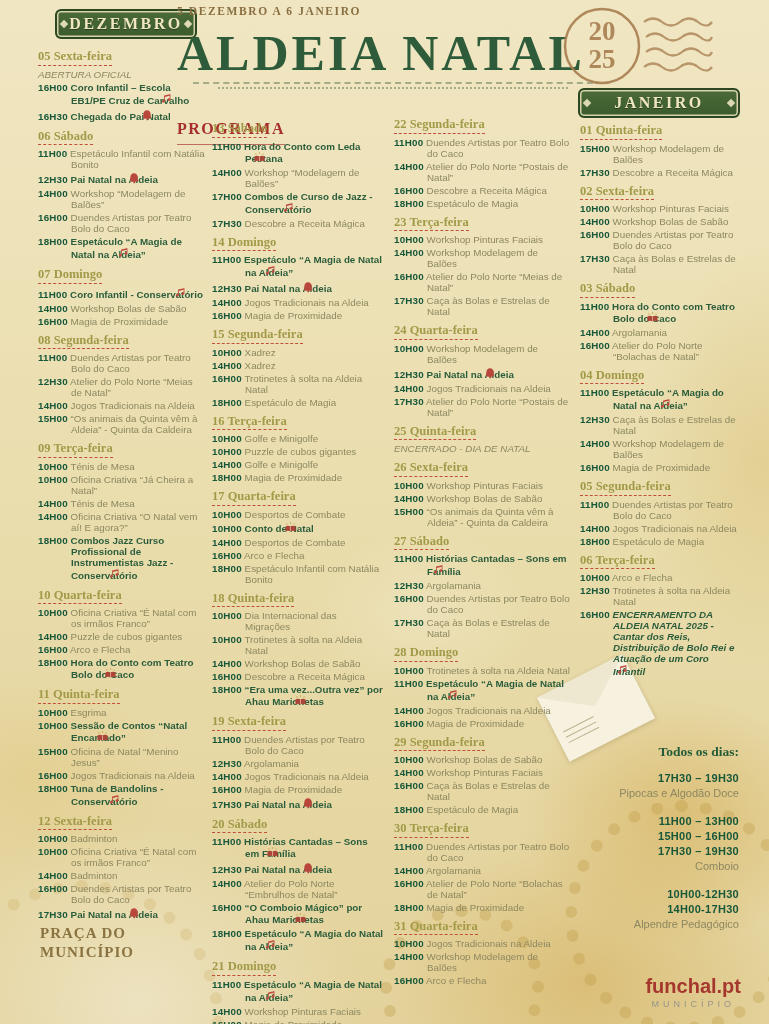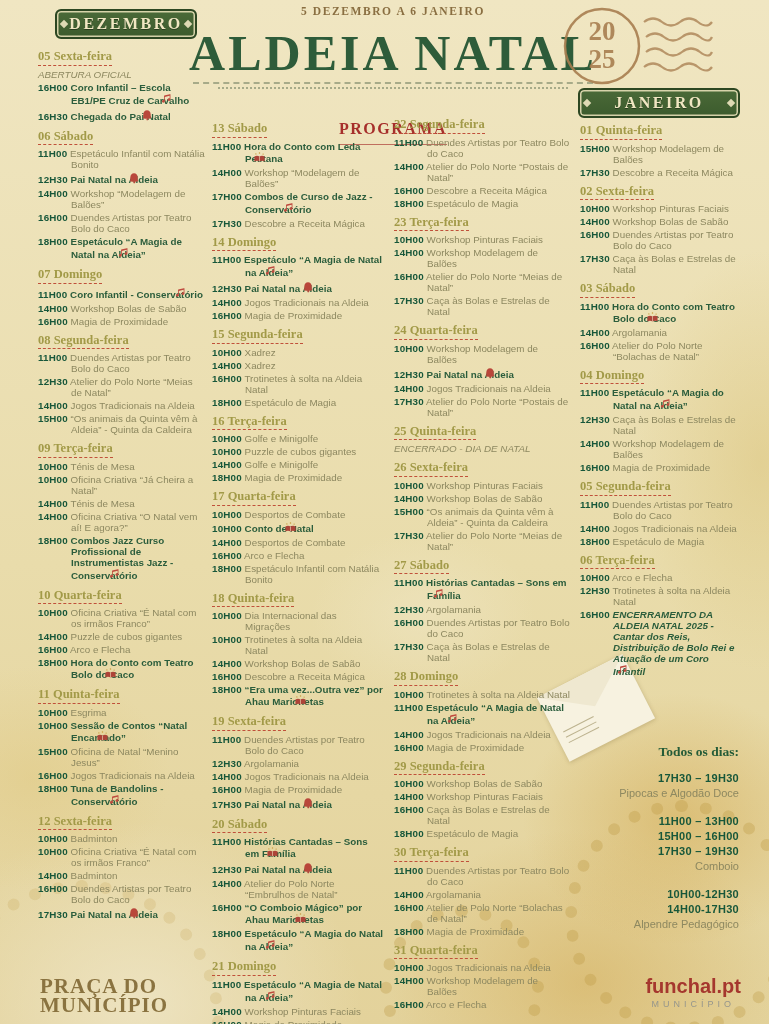--- a/index.html
+++ b/index.html
@@ -9,21 +9,21 @@
     background:
       radial-gradient(220px 180px at 88% 80%, rgba(206,160,64,.45), transparent 70%),
       radial-gradient(280px 220px at 76% 96%, rgba(210,170,84,.5), transparent 70%),
       radial-gradient(200px 160px at 4% 76%, rgba(222,196,120,.4), transparent 70%),
       radial-gradient(320px 260px at 18% 98%, rgba(240,232,204,.75), transparent 70%),
       radial-gradient(180px 300px at 99% 45%, rgba(214,188,108,.4), transparent 70%),
       radial-gradient(160px 120px at 55% 60%, rgba(240,232,200,.5), transparent 70%),
       linear-gradient(#f0e6c2, #e9dcab 55%, #e3d29b);
   }
   
-  .head-center{position:absolute; left:177px; right:160px; top:5px; text-align:center;}
+  .head-center{position:absolute; left:177px; right:160px; top:5px; text-align:left;}
   .date-range{font-family:"Liberation Serif",serif; font-weight:bold; font-size:11.5px;
     letter-spacing:1.6px; color:#8a6f42;}
   .title{margin:10px 0 0; font-family:"Liberation Serif",serif; font-weight:bold;
     font-size:50px; line-height:52px; letter-spacing:3px; color:#2e5c3a;}
   .title-rule{height:0; border-top:2px dashed rgba(80,100,70,.45); margin:3px auto 0;}
   .r1{width:400px;} .r2{width:350px; border-top-style:dotted; margin-top:3px;}
   .programa{display:inline-block; margin-top:13px; font-family:"Liberation Serif",serif;
     font-weight:bold; font-size:16px; letter-spacing:1.5px; color:#a62f2b;
     border-bottom:1px solid rgba(166,47,43,.65); padding-bottom:6px;}
   .badge{position:absolute; height:26px; background:linear-gradient(#4a6a38,#3c5b2d);
@@ -51,22 +51,22 @@
   .ev.b .x{font-weight:bold; color:#2b5d3c;}
   .ev.i .x{font-style:italic;}
   .ic{display:inline-block; margin-left:3px; vertical-align:-1px;}
   
   .daily{position:absolute; right:30px; top:744px; width:175px; text-align:right;}
   .daily-title{font-family:"Liberation Serif",serif; font-weight:bold; font-size:13.5px;
     color:#255c38; margin-bottom:10px; border-bottom:1px dotted rgba(37,92,56,.0);}
   .dgroup{margin-bottom:14px;}
   .dtime{font-weight:bold; font-size:11px; line-height:15px; color:#17573a; letter-spacing:.3px;}
   .dlabel{font-size:11px; line-height:14px; color:#8d8860;}
-  .venue{position:absolute; left:40px; top:977px; width:120px;
-    font-family:"Liberation Serif",serif; font-weight:bold; font-size:21px; line-height:19px;
+  .venue{position:absolute; left:40px; top:924px; width:120px;
+    font-family:"Liberation Serif",serif; font-weight:bold; font-size:15px; line-height:19px;
     letter-spacing:1px; color:#8a7340;}
   .brand{position:absolute; right:28px; top:975px; text-align:right;}
   .brand-main{font-weight:bold; font-size:20px; color:#a5372e; line-height:22px;}
   .brand-sub{font-size:9px; letter-spacing:4px; color:#96968c; margin-top:2px;text-align:center;}
   
   .envelope{position:absolute; left:548px; top:672px; width:96px; height:72px;
     background:#f7f2e0; transform:rotate(-27deg); box-shadow:0 1px 4px rgba(120,100,50,.3);}
   .envelope::before{content:""; position:absolute; left:0; top:0;
     border-left:48px solid transparent; border-right:48px solid transparent;
     border-top:34px solid #efe8d0;}
@@ -355,21 +355,20 @@
       </div>
       <div class="day">
         <div class="day-h"><span class="inner"><span>25</span> <span>Quinta-feira</span></span></div>
         <div class="ev i noT"><span class="x">ENCERRADO - DIA DE NATAL</span></div>
       </div>
       <div class="day">
         <div class="day-h"><span class="inner"><span>26</span> <span>Sexta-feira</span></span></div>
         <div class="ev"><span class="t">10H00</span> <span class="x">Workshop Pinturas Faciais</span></div>
         <div class="ev"><span class="t">14H00</span> <span class="x">Workshop Bolas de Sabão</span></div>
         <div class="ev"><span class="t">15H00</span> <span class="x">“Os animais da Quinta vêm à Aldeia” - Quinta da Caldeira</span></div>
-        <div class="ev"><span class="t">17H30</span> <span class="x">Atelier do Polo Norte “Meias de Natal”</span></div>
       </div>
       <div class="day">
         <div class="day-h"><span class="inner"><span>27</span> <span>Sábado</span></span></div>
         <div class="ev b"><span class="t">11H00</span> <span class="x">Histórias Cantadas – Sons em Família</span><span class="ic"><svg viewBox="0 0 16 14" width="13" height="12">
               <path d="M6.2 2.8 13.4 1c.4-.1.7.2.7.6v6.1c0 .9-.8 1.7-1.8 1.7s-1.8-.8-1.8-1.7.8-1.7 1.8-1.7c.3 0 .6.1.8.2V3.1L7.2 4.6v5.2c0 .9-.8 1.7-1.8 1.7s-1.8-.8-1.8-1.7.8-1.7 1.8-1.7c.3 0 .6.1.8.2V3.4c0-.3.2-.5.5-.6z" fill="#bf4a3e"></path>
             </svg></span></div>
         <div class="ev"><span class="t">12H30</span> <span class="x">Argolamania</span></div>
         <div class="ev"><span class="t">16H00</span> <span class="x">Duendes Artistas por Teatro Bolo do Caco</span></div>
         <div class="ev"><span class="t">17H30</span> <span class="x">Caça às Bolas e Estrelas de Natal</span></div>
       </div>

